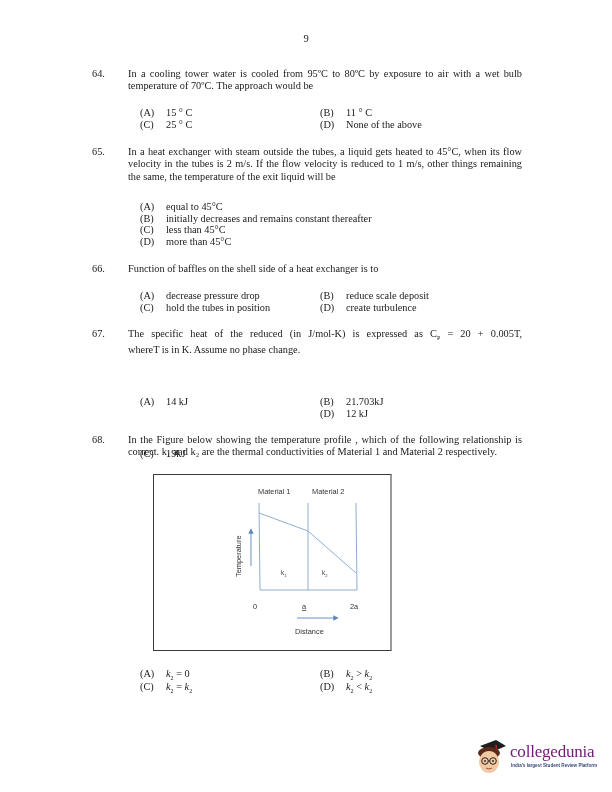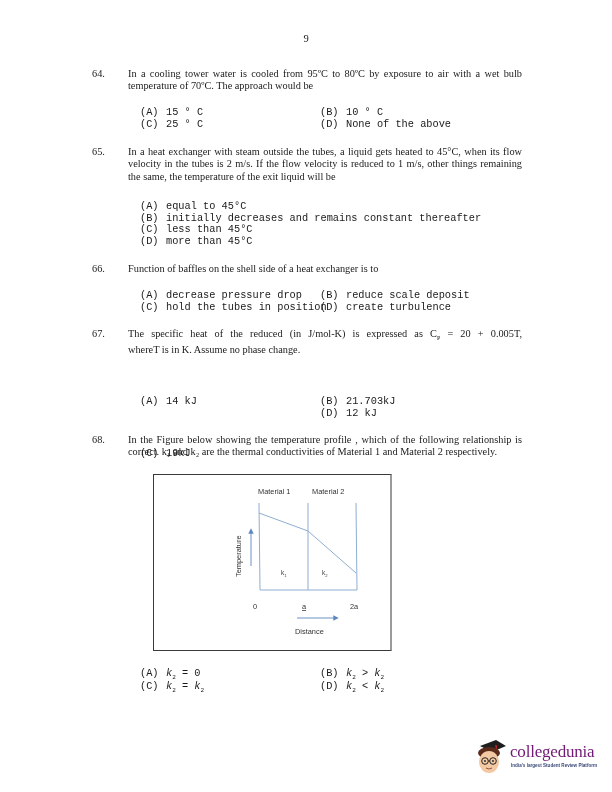--- a/index.html
+++ b/index.html
@@ -7,21 +7,21 @@
       width: 612px; height: 792px; background: #ffffff; position: relative; overflow: hidden;
       font-family: "Liberation Serif", "DejaVu Serif", serif; color: #1a1a1a;
     }
     .abs { position: absolute; }
     .page-num { left: 0; width: 612px; top: 33px; text-align: center; font-size: 10.5px; }
     .q { position: absolute; left: 92px; width: 430px; font-size: 10.3px; line-height: 12.4px; }
     .q .num { position: absolute; left: 0; top: 0; }
     .q .stem { margin-left: 36px; text-align: justify; }
     .q .stem.nojust { text-align: left; }
     .opts { position: absolute; font-size: 10.3px; line-height: 11.6px; }
-    .opt { position: absolute; white-space: nowrap; font-family: Liberation Mono, monospace; }
+    .opt { position: absolute; white-space: nowrap; }
     .opt .lt { display: inline-block; width: 26px; }
     .blank { display: inline-block; width: 64px; border-bottom: 0.8px solid #1a1a1a; height: 9px; vertical-align: baseline; }
     .figure { position: absolute; left: 153px; top: 474px; width: 239px; height: 177px;
       border: 1px solid #3a3a3a; border-right: 2px solid #9a9a9a; box-sizing: border-box; background: #fff; }
     .fig-svg { position: absolute; left: 0; top: 0; }
     .sans { font-family: "Liberation Sans", "DejaVu Sans", sans-serif; }
     .k { font-style: italic; }
     .logo { position: absolute; left: 474px; top: 738px; width: 135px; height: 40px; }
     .logo-text { position: absolute; left: 36px; top: 4px; font-family: Liberation Serif, serif;
       font-size: 17px; color: #701a75; letter-spacing: -0.2px; text-align: right; }
@@ -32,21 +32,21 @@
 <body>
 
 <div class="abs page-num">9</div>
 
 <div class="q" style="top:68px;">
   <span class="num">64.</span>
   <div class="stem">In a cooling tower water is cooled from 95ºC to 80ºC by exposure to air with a wet bulb temperature of  70ºC.  The approach would be</div>
 </div>
 <div class="opts" style="left:140px; top:107px;">
   <div class="opt" style="left:0; top:0;"><span class="lt">(A)</span><span>15 ° C</span></div>
-  <div class="opt" style="left:180px; top:0;"><span class="lt">(B)</span><span>10 ° C</span></div>
+  <div class="opt" style="left:180px; top:0;"><span class="lt">(B)</span><span>11 ° C</span></div>
   <div class="opt" style="left:0; top:12px;"><span class="lt">(C)</span><span>25 ° C</span></div>
   <div class="opt" style="left:180px; top:12px;"><span class="lt">(D)</span><span>None of the above</span></div>
 </div>
 
 <div class="q" style="top:146px;">
   <span class="num">65.</span>
   <div class="stem">In a heat exchanger with steam outside the tubes, a liquid gets heated to 45°C, when its flow velocity in the tubes is 2 m/s. If the flow velocity is reduced to 1 m/s, other things remaining the same, the temperature of the exit liquid will be</div>
 </div>
 <div class="opts" style="left:140px; top:201px;">
   <div class="opt" style="left:0; top:0;"><span class="lt">(A)</span><span>equal to 45°C</span></div>

